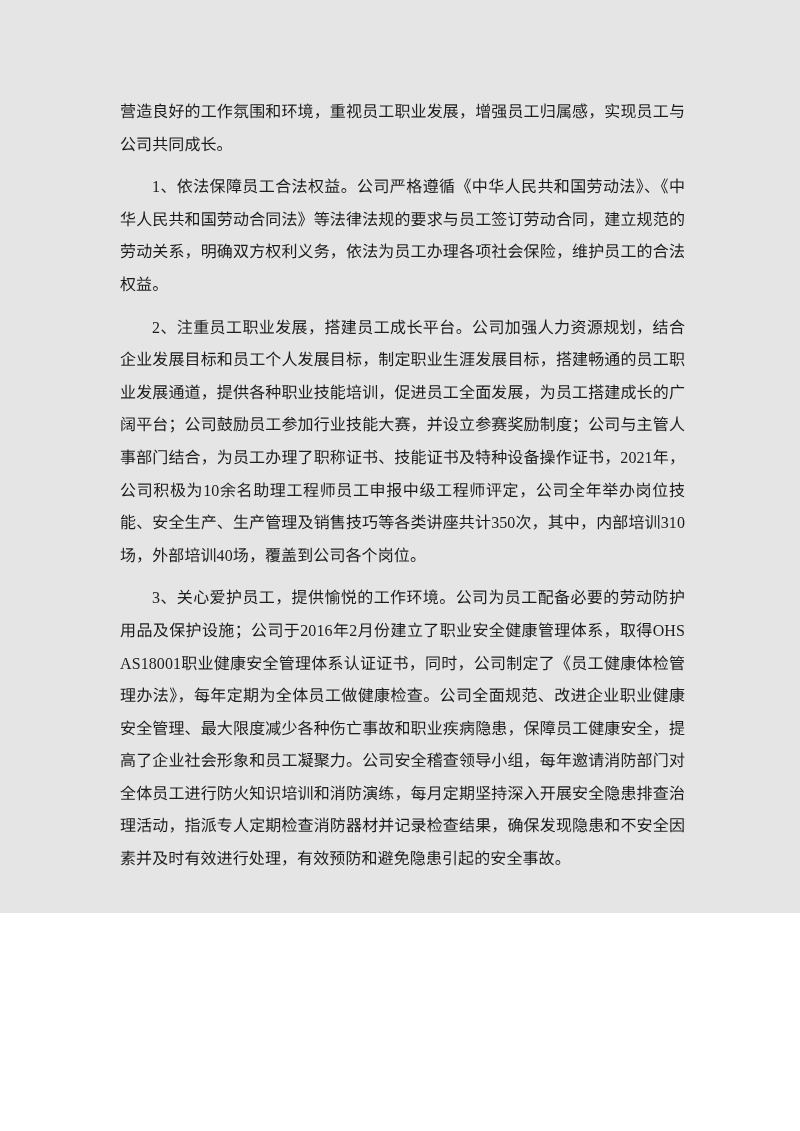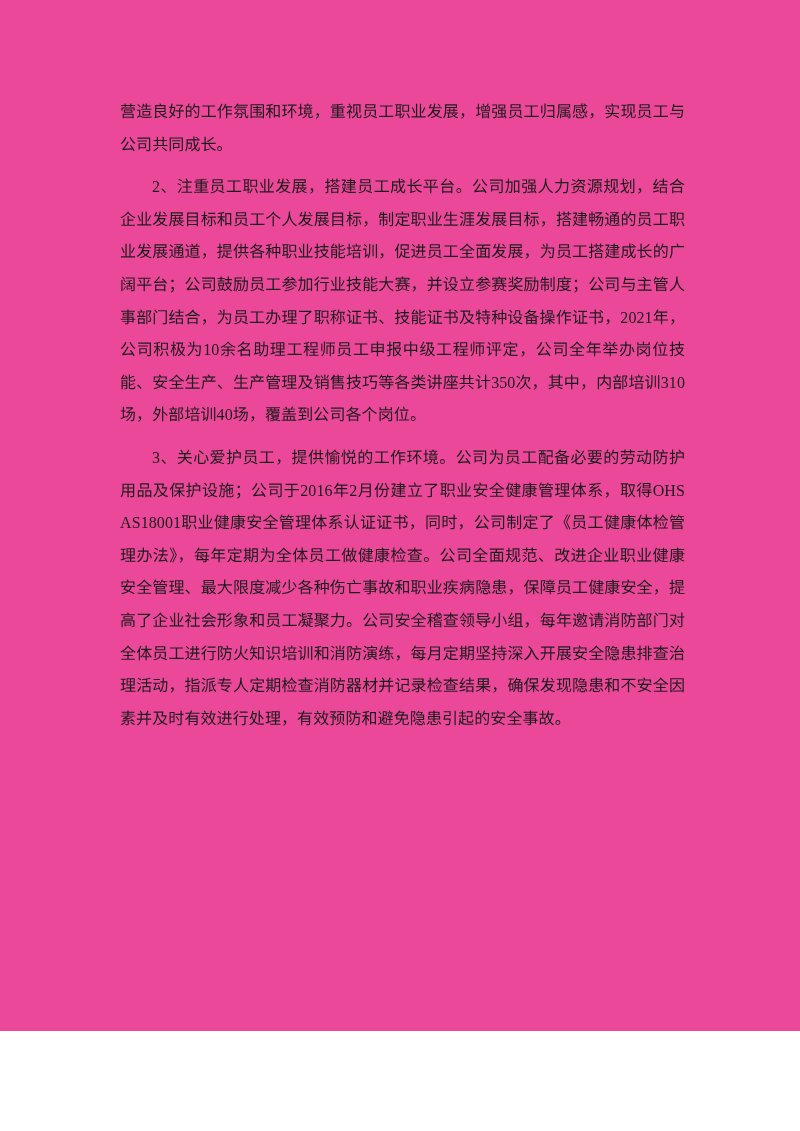--- a/index.html
+++ b/index.html
@@ -4,24 +4,24 @@
 <title>Document Page</title>
 <style>
   html, body {
     margin: 0;
     padding: 0;
     background: #ffffff;
   }
   .page {
     position: relative;
     width: 800px;
-    height: 1031px;
+    height: 913px;
     box-sizing: border-box;
     margin: 0 auto;
-    background: #ec4899;
+    background: #e5e5e5;
     padding: 96px 115px 40px 120px;
     overflow: hidden;
     font-family: "Liberation Serif", "DejaVu Serif", serif;
     color: #1c1c1c;
   }
   .page p {
     margin: 0 0 10px 0;
     font-size: 16px;
     line-height: 32.6px;
     text-align: justify;
@@ -34,15 +34,16 @@
   }
   .page p:last-child {
     margin-bottom: 0;
   }
 </style>
 </head>
 <body>
 
 <div class="page">
   <p class="no-indent">营造良好的工作氛围和环境，重视员工职业发展，增强员工归属感，实现员工与公司共同成长。</p>
+  <p class="indent">1、依法保障员工合法权益。公司严格遵循《中华人民共和国劳动法》、《中华人民共和国劳动合同法》等法律法规的要求与员工签订劳动合同，建立规范的劳动关系，明确双方权利义务，依法为员工办理各项社会保险，维护员工的合法权益。</p>
   <p class="indent">2、注重员工职业发展，搭建员工成长平台。公司加强人力资源规划，结合企业发展目标和员工个人发展目标，制定职业生涯发展目标，搭建畅通的员工职业发展通道，提供各种职业技能培训，促进员工全面发展，为员工搭建成长的广阔平台；公司鼓励员工参加行业技能大赛，并设立参赛奖励制度；公司与主管人事部门结合，为员工办理了职称证书、技能证书及特种设备操作证书，2021年，公司积极为10余名助理工程师员工申报中级工程师评定，公司全年举办岗位技能、安全生产、生产管理及销售技巧等各类讲座共计350次，其中，内部培训310场，外部培训40场，覆盖到公司各个岗位。</p>
   <p class="indent">3、关心爱护员工，提供愉悦的工作环境。公司为员工配备必要的劳动防护用品及保护设施；公司于2016年2月份建立了职业安全健康管理体系，取得OHSAS18001职业健康安全管理体系认证证书，同时，公司制定了《员工健康体检管理办法》，每年定期为全体员工做健康检查。公司全面规范、改进企业职业健康安全管理、最大限度减少各种伤亡事故和职业疾病隐患，保障员工健康安全，提高了企业社会形象和员工凝聚力。公司安全稽查领导小组，每年邀请消防部门对全体员工进行防火知识培训和消防演练，每月定期坚持深入开展安全隐患排查治理活动，指派专人定期检查消防器材并记录检查结果，确保发现隐患和不安全因素并及时有效进行处理，有效预防和避免隐患引起的安全事故。</p>
 </div>
 
 </body></html>

